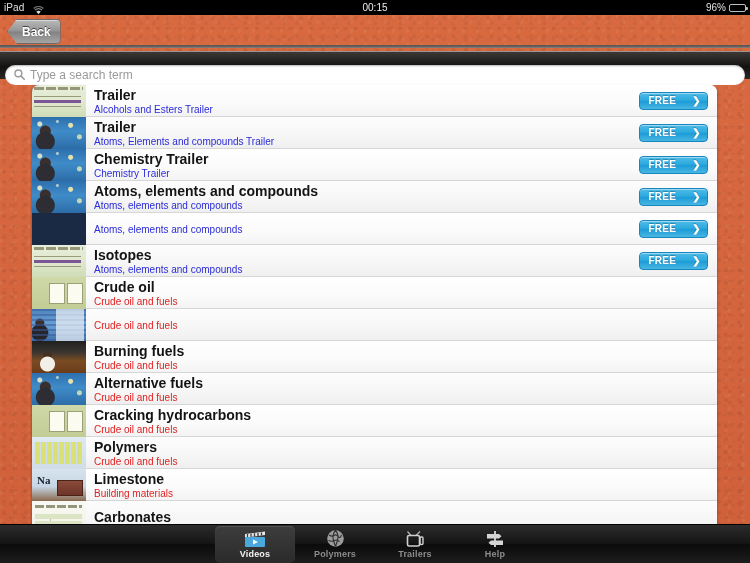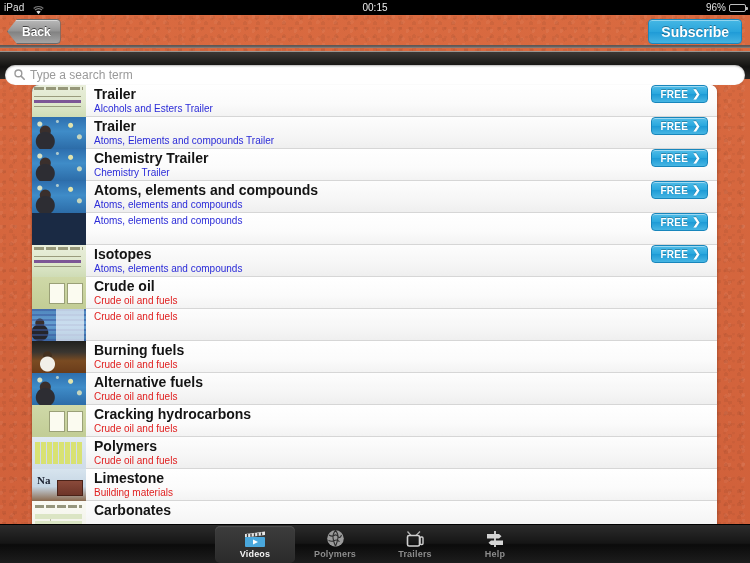--- a/index.html
+++ b/index.html
@@ -147,21 +147,21 @@
     background: #ffffff;
     border-radius: 7px 7px 0 0;
     overflow: hidden;
     box-shadow: 0 0 3px rgba(0,0,0,0.35);
     z-index: 10;
   }
 
   .row {
     position: relative;
     display: flex;
-    align-items: flex-start;
+    align-items: center;
     height: 32px;
     border-bottom: 1px solid #d6d6d6;
     background: linear-gradient(180deg, #ffffff 0%, #fbfbfb 60%, #f3f3f3 100%);
     cursor: pointer;
   }
   .row:nth-child(even) {
     background: linear-gradient(180deg, #fdfdfd 0%, #f6f6f6 60%, #efefef 100%);
   }
 
   .thumb {
@@ -323,21 +323,21 @@
 
   .row-right {
     flex: 0 0 auto;
     width: 90px;
     display: flex; align-items: center; justify-content: flex-end;
     padding-right: 9px;
   }
   .free-badge {
     height: 18px;
     padding: 0 6px 0 8px;
-    display: flex; align-items: center; gap: 4px;
+    display: flex; align-items: center; gap: 16px;
     font-size: 10px; font-weight: bold; color: #ffffff;
     letter-spacing: 0.3px;
     text-shadow: 0 -1px 0 rgba(0,0,0,0.25);
     background: linear-gradient(180deg, #4fbce8 0%, #2aa8de 48%, #1d9bd6 52%, #47b6e3 100%);
     border: 1px solid #1886bc;
     border-radius: 4px;
     box-shadow: inset 0 1px 0 rgba(255,255,255,0.45);
     cursor: pointer;
   }
   .chev { font-size: 10px; font-weight: bold; line-height: 1; }
@@ -394,23 +394,20 @@
       <span class="batt-icon">
         <span class="batt-fill" style="width:96%"></span>
       </span>
     </div>
   </div>
 
   <div class="navbar">
     <div class="back-btn">
       <span>Back</span>
     </div>
-    <div class="subscribe-btn">
-      <span>Subscribe</span>
-    </div>
   </div>
 
   <div class="searchbar-wrap">
     <div class="search-field">
       <span class="search-icon">
         <svg width="11" height="11" viewBox="0 0 11 11">
           <circle cx="4.4" cy="4.4" r="3.4" fill="none" stroke="#9a9a9a" stroke-width="1.4"></circle>
           <line x1="7.1" y1="7.1" x2="10.2" y2="10.2" stroke="#9a9a9a" stroke-width="1.6" stroke-linecap="round"></line>
         </svg>
       </span>

